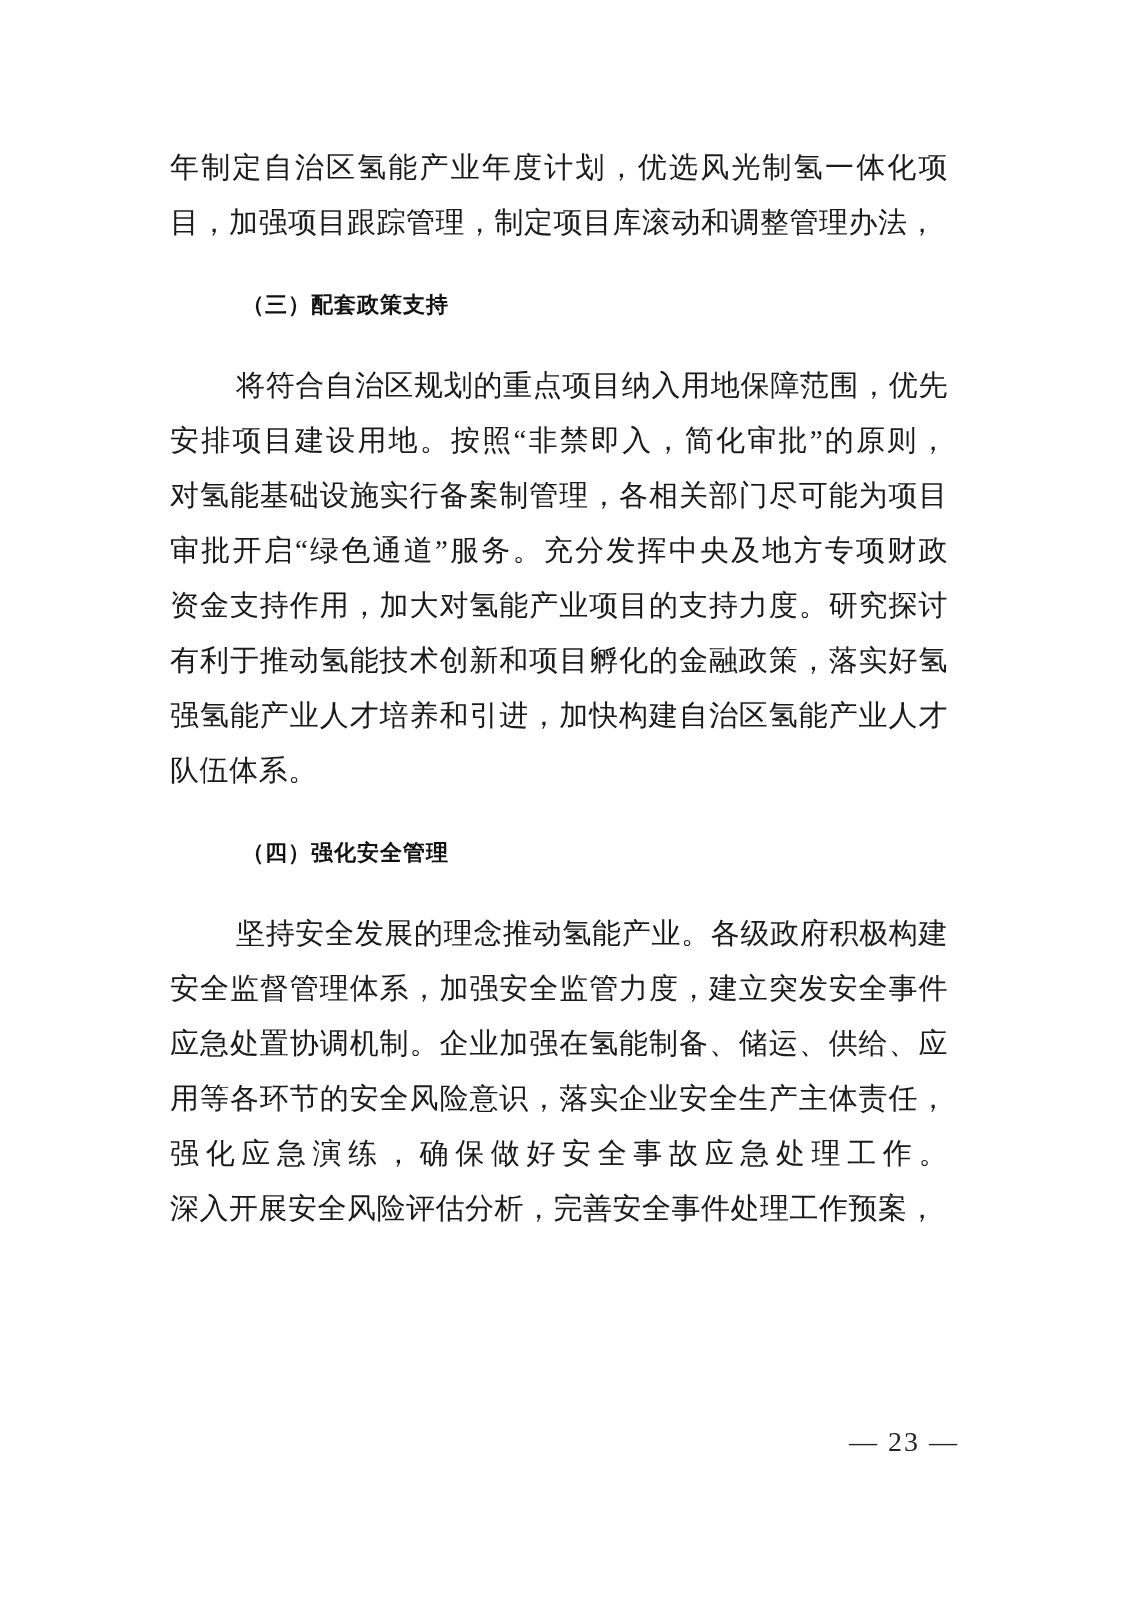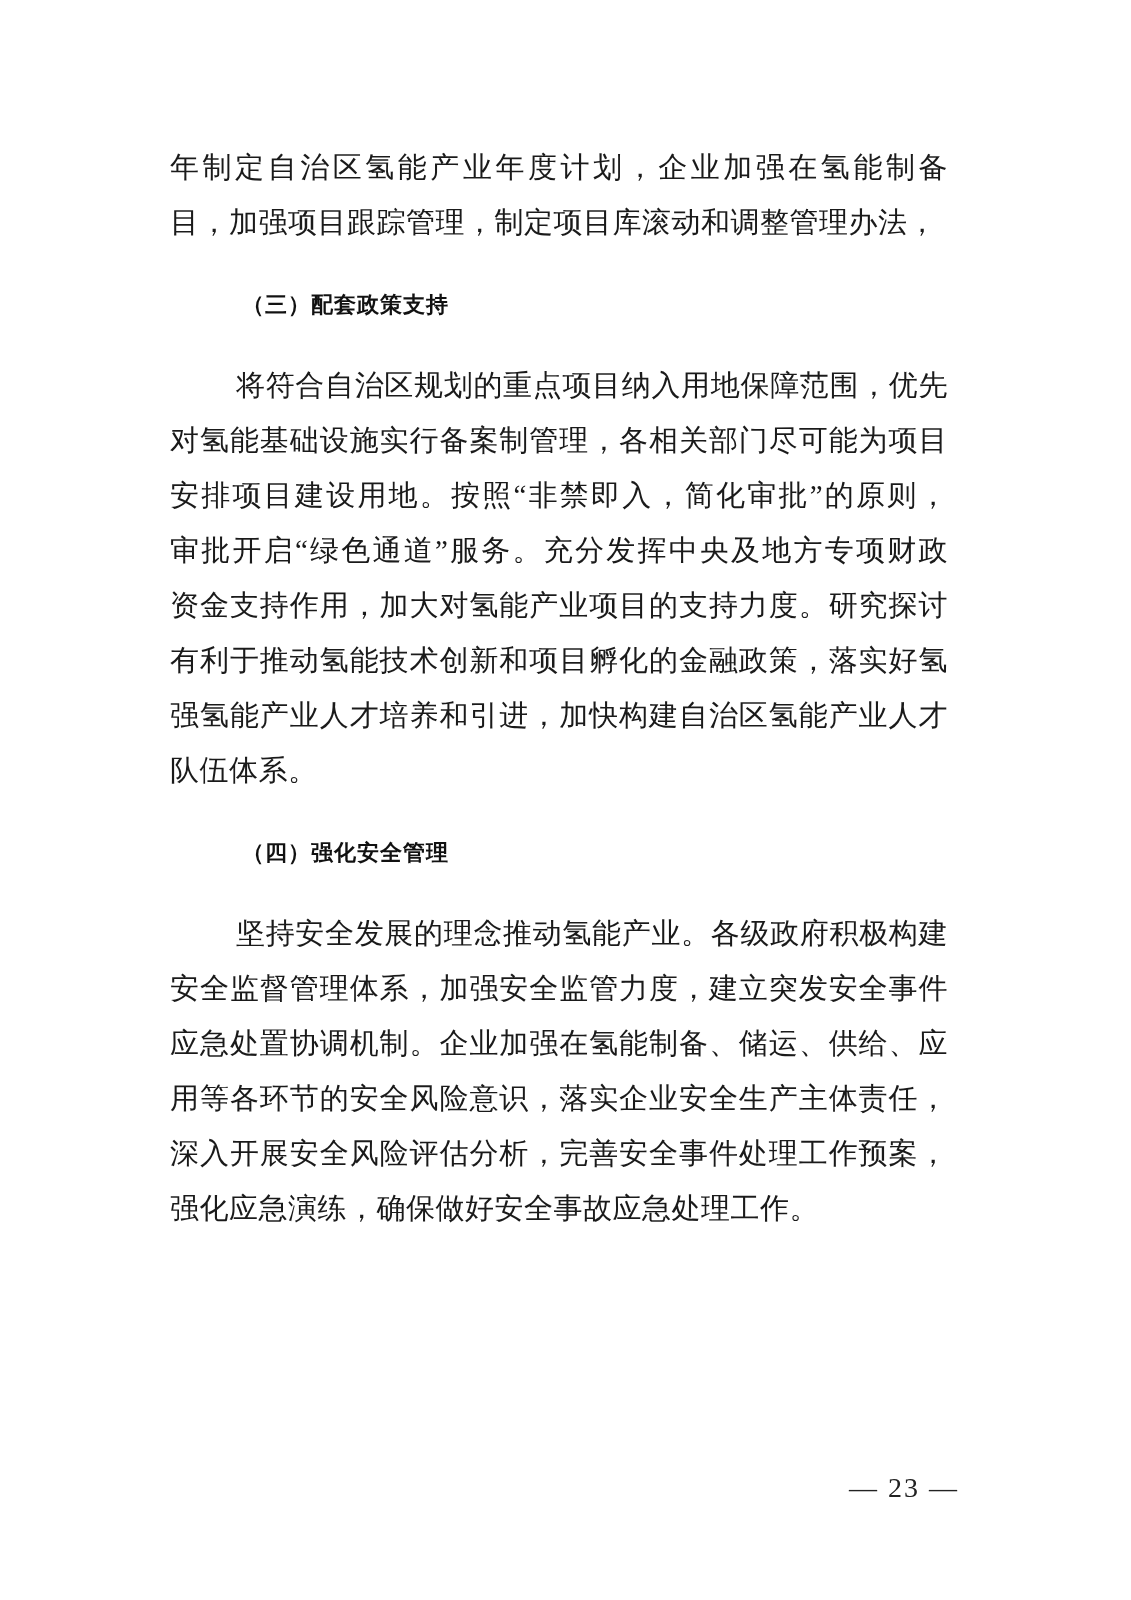--- a/index.html
+++ b/index.html
@@ -49,62 +49,62 @@
     font-weight: 700;
     line-height: 55px;
     margin: 27px 0 26px 0;
     text-indent: 72px;
     color: #111111;
     letter-spacing: 1px;
   }
 
   .page-number {
     position: absolute;
-    top: 1470px;
+    top: 1424px;
     right: 172px;
     font-size: 28px;
     line-height: 36px;
     color: #222222;
     letter-spacing: 2px;
     white-space: nowrap;
   }
 </style>
 </head>
 <body>
 
 <div class="page">
 
   <div class="content">
 
     <div class="para continued">
-        <div class="line">年制定自治区氢能产业年度计划，企业加强在氢能制备</div>
+        <div class="line">年制定自治区氢能产业年度计划，优选风光制氢一体化项</div>
         <div class="line">目，加强项目跟踪管理，制定项目库滚动和调整管理办法，</div>
       </div>
 
     <div class="heading">（三）配套政策支持</div>
 
     <div class="para indented">
         <div class="line">将符合自治区规划的重点项目纳入用地保障范围，优先</div>
+        <div class="line">安排项目建设用地。按照“非禁即入，简化审批”的原则，</div>
         <div class="line">对氢能基础设施实行备案制管理，各相关部门尽可能为项目</div>
-        <div class="line">安排项目建设用地。按照“非禁即入，简化审批”的原则，</div>
         <div class="line">审批开启“绿色通道”服务。充分发挥中央及地方专项财政</div>
         <div class="line">资金支持作用，加大对氢能产业项目的支持力度。研究探讨</div>
         <div class="line">有利于推动氢能技术创新和项目孵化的金融政策，落实好氢</div>
         <div class="line">强氢能产业人才培养和引进，加快构建自治区氢能产业人才</div>
         <div class="line">队伍体系。</div>
       </div>
 
     <div class="heading">（四）强化安全管理</div>
 
     <div class="para indented">
         <div class="line">坚持安全发展的理念推动氢能产业。各级政府积极构建</div>
         <div class="line">安全监督管理体系，加强安全监管力度，建立突发安全事件</div>
         <div class="line">应急处置协调机制。企业加强在氢能制备、储运、供给、应</div>
         <div class="line">用等各环节的安全风险意识，落实企业安全生产主体责任，</div>
+        <div class="line">强化应急演练，确保做好安全事故应急处理工作。</div>
         <div class="line">深入开展安全风险评估分析，完善安全事件处理工作预案，</div>
-        <div class="line">强化应急演练，确保做好安全事故应急处理工作。</div>
       </div>
 
   </div>
 
   <div class="page-number">— 23 —</div>
 
 </div>
 
 </body></html>

